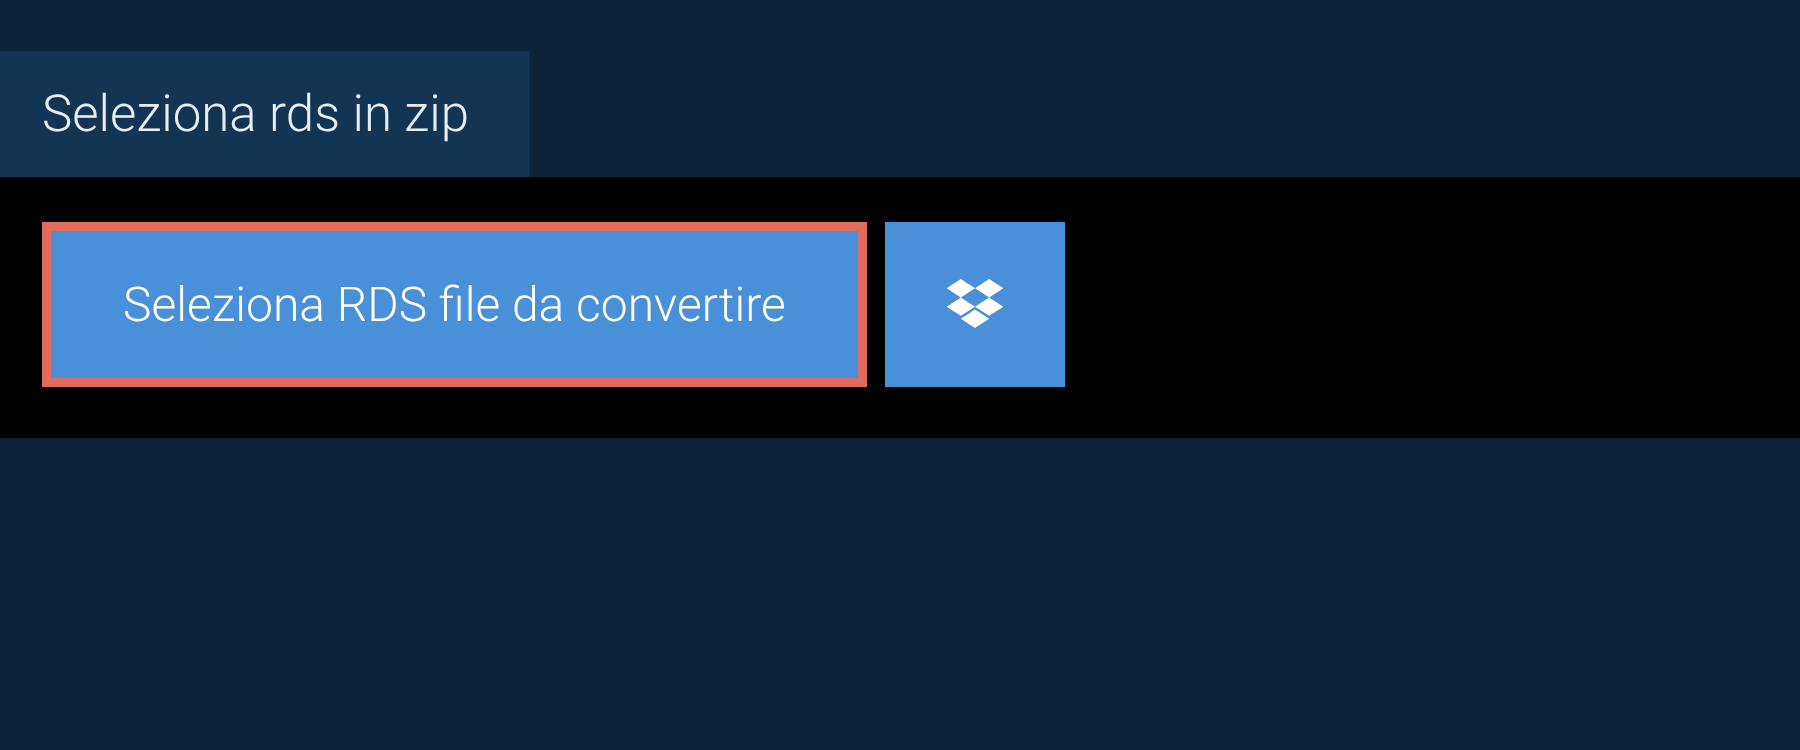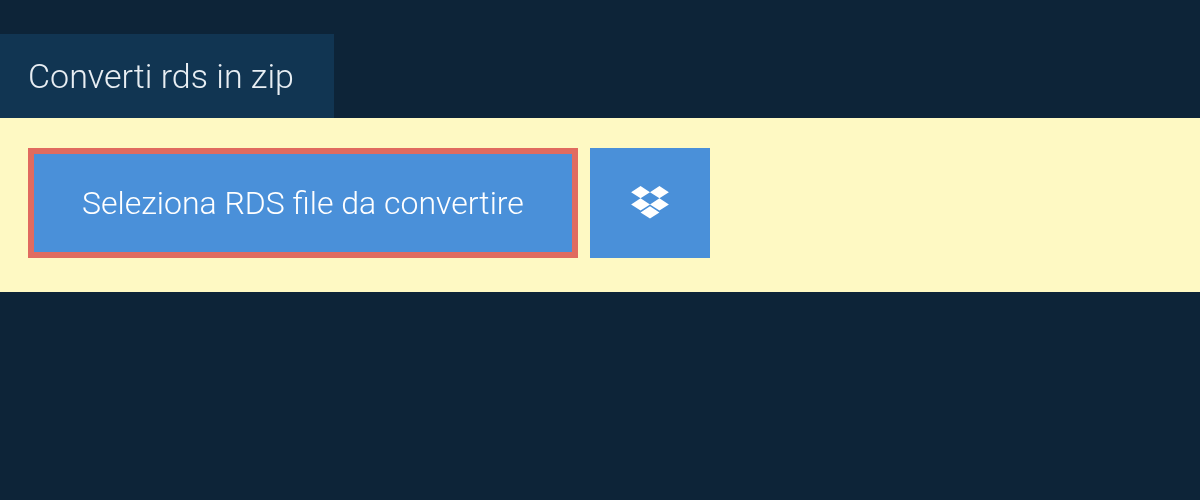--- a/index.html
+++ b/index.html
@@ -16,21 +16,21 @@
     padding: 22px 40px 22px 28px;
     margin-top: 34px;
     margin-left: 0;
   }
   .tab-label {
     color: #e8eef3;
     font-size: 34px;
     font-weight: 300;
   }
   .panel {
-    background: #fef9c3;
+    background: #000000;
     margin-top: 0;
     padding: 30px 28px 34px 28px;
     width: 100%;
   }
   .button-row {
     display: flex;
     gap: 12px;
     align-items: stretch;
   }
   .select-button {
@@ -60,21 +60,21 @@
     height: 34px;
     fill: #ffffff;
   }
 </style>
 </head>
 <body>
 
 
 
 <div class="tab">
-  <span class="tab-label">Converti rds in zip</span>
+  <span class="tab-label">Seleziona rds in zip</span>
 </div>
 
 <div class="panel">
   <div class="button-row">
     <div class="select-button">
       <span class="select-button-label">Seleziona RDS file da convertire</span>
     </div>
     <div class="dropbox-button">
       <svg class="dropbox-icon" viewBox="0 0 40 36">
         <path d="M10 0 L20 6.5 L10 13 L0 6.5 Z M30 0 L40 6.5 L30 13 L20 6.5 Z M0 19.5 L10 13 L20 19.5 L10 26 Z M20 19.5 L30 13 L40 19.5 L30 26 Z M10 28 L20 21.5 L30 28 L20 34.5 Z"></path>

